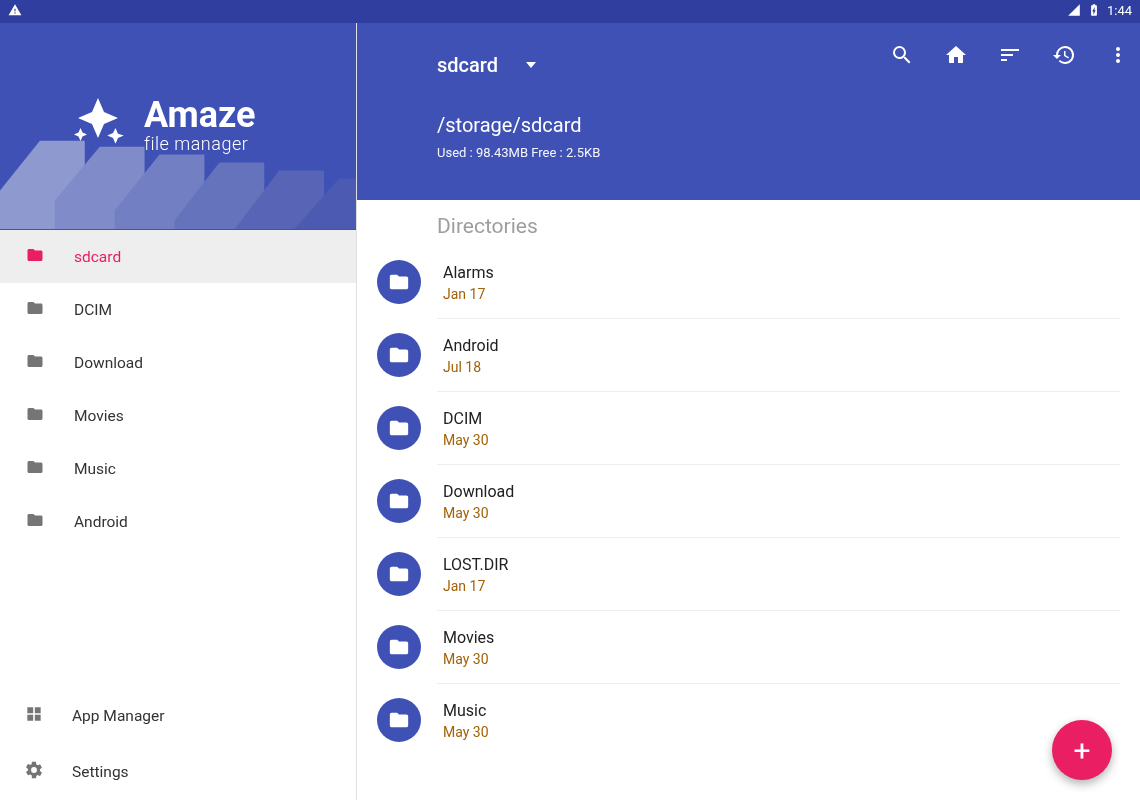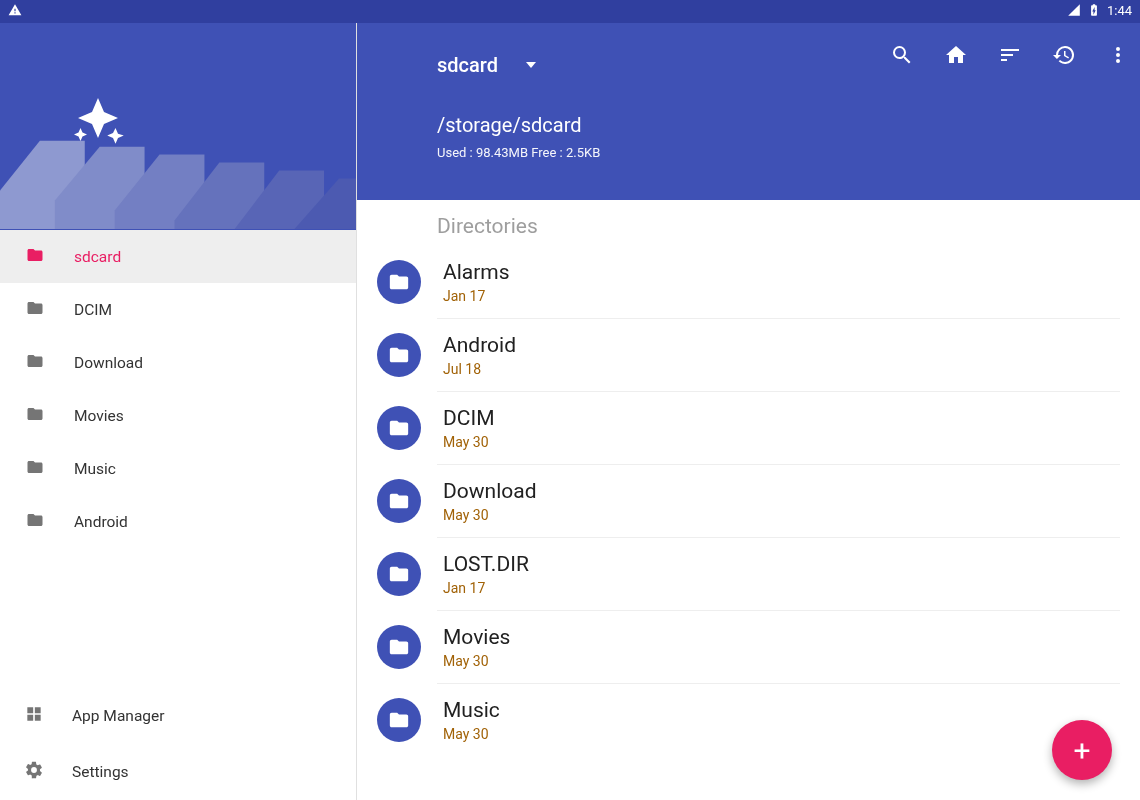--- a/index.html
+++ b/index.html
@@ -55,21 +55,21 @@
   .content { flex: 1; overflow: hidden; padding-left: 80px; padding-right: 20px;}
   .section-label { color: #9e9e9e; font-size: 21px; font-weight: 400; padding: 14px 0 8px 0; }
   .dir-item { display: flex; align-items: center; gap: 22px; padding: 14px 0; border-bottom: 1px solid #eee; cursor:pointer;}
   .dir-item:last-child { border-bottom: none; }
   .dir-icon {
     width: 44px; height: 44px; border-radius: 50%; background: #3f51b5;
     display: flex; align-items: center; justify-content: center; flex-shrink: 0;
     margin-left: -60px;
   }
   .dir-icon svg { width: 22px; height: 22px; fill: #fff; }
-  .dir-text .name { font-size: 21px; color: #212121; }
+  .dir-text .name { font-size: 16px; color: #212121; }
   .dir-text .date { font-size: 14px; color: #a16207; margin-top: 4px; }
   .fab {
     position: absolute; right: 28px; bottom: 20px; width: 60px; height: 60px;
     border-radius: 50%; background: #e91e63; color: #fff; display: flex;
     align-items: center; justify-content: center; font-size: 30px; cursor: pointer;
     box-shadow: 0 4px 10px rgba(0,0,0,0.3);
   }
 </style>
 </head>
 <body>
@@ -111,20 +111,24 @@
           <polygon points="235,89 280,30 325,30 325,89" fill="#5865b6"></polygon>
           <polygon points="295,89 340,38 385,38 385,89" fill="#4c5ab1"></polygon>
         </g>
       </svg>
       <div class="sb-brand">
         <span>
           <svg width="60" height="60" viewBox="0 0 24 24" fill="#fff">
               <path d="M12 2l2.4 5.6L20 10l-5.6 2.4L12 18l-2.4-5.6L4 10l5.6-2.4L12 2zM19 14l1 2.3L22.3 17l-2.3 1L19 20.3 18 18l-2.3-1 2.3-1L19 14zM5 14l.8 1.8L7.6 16.6l-1.8.8L5 19.2l-.8-1.8L2.4 16.6l1.8-.8L5 14z"></path>
             </svg>
         </span>
+        <div>
+          <div class="title">Amaze</div>
+          <div class="subtitle">file manager</div>
+        </div>
       </div>
     </div>
     <div class="sb-list" id="sb-list">
         <div class="sb-item active">
           <span><svg class="folder" viewBox="0 0 24 24">
               <path d="M10 4H4c-1.1 0-2 .9-2 2v12c0 1.1.9 2 2 2h16c1.1 0 2-.9 2-2V8c0-1.1-.9-2-2-2h-8l-2-2z"></path>
             </svg></span>
           <span>sdcard</span>
         </div>
         <div class="sb-item">

